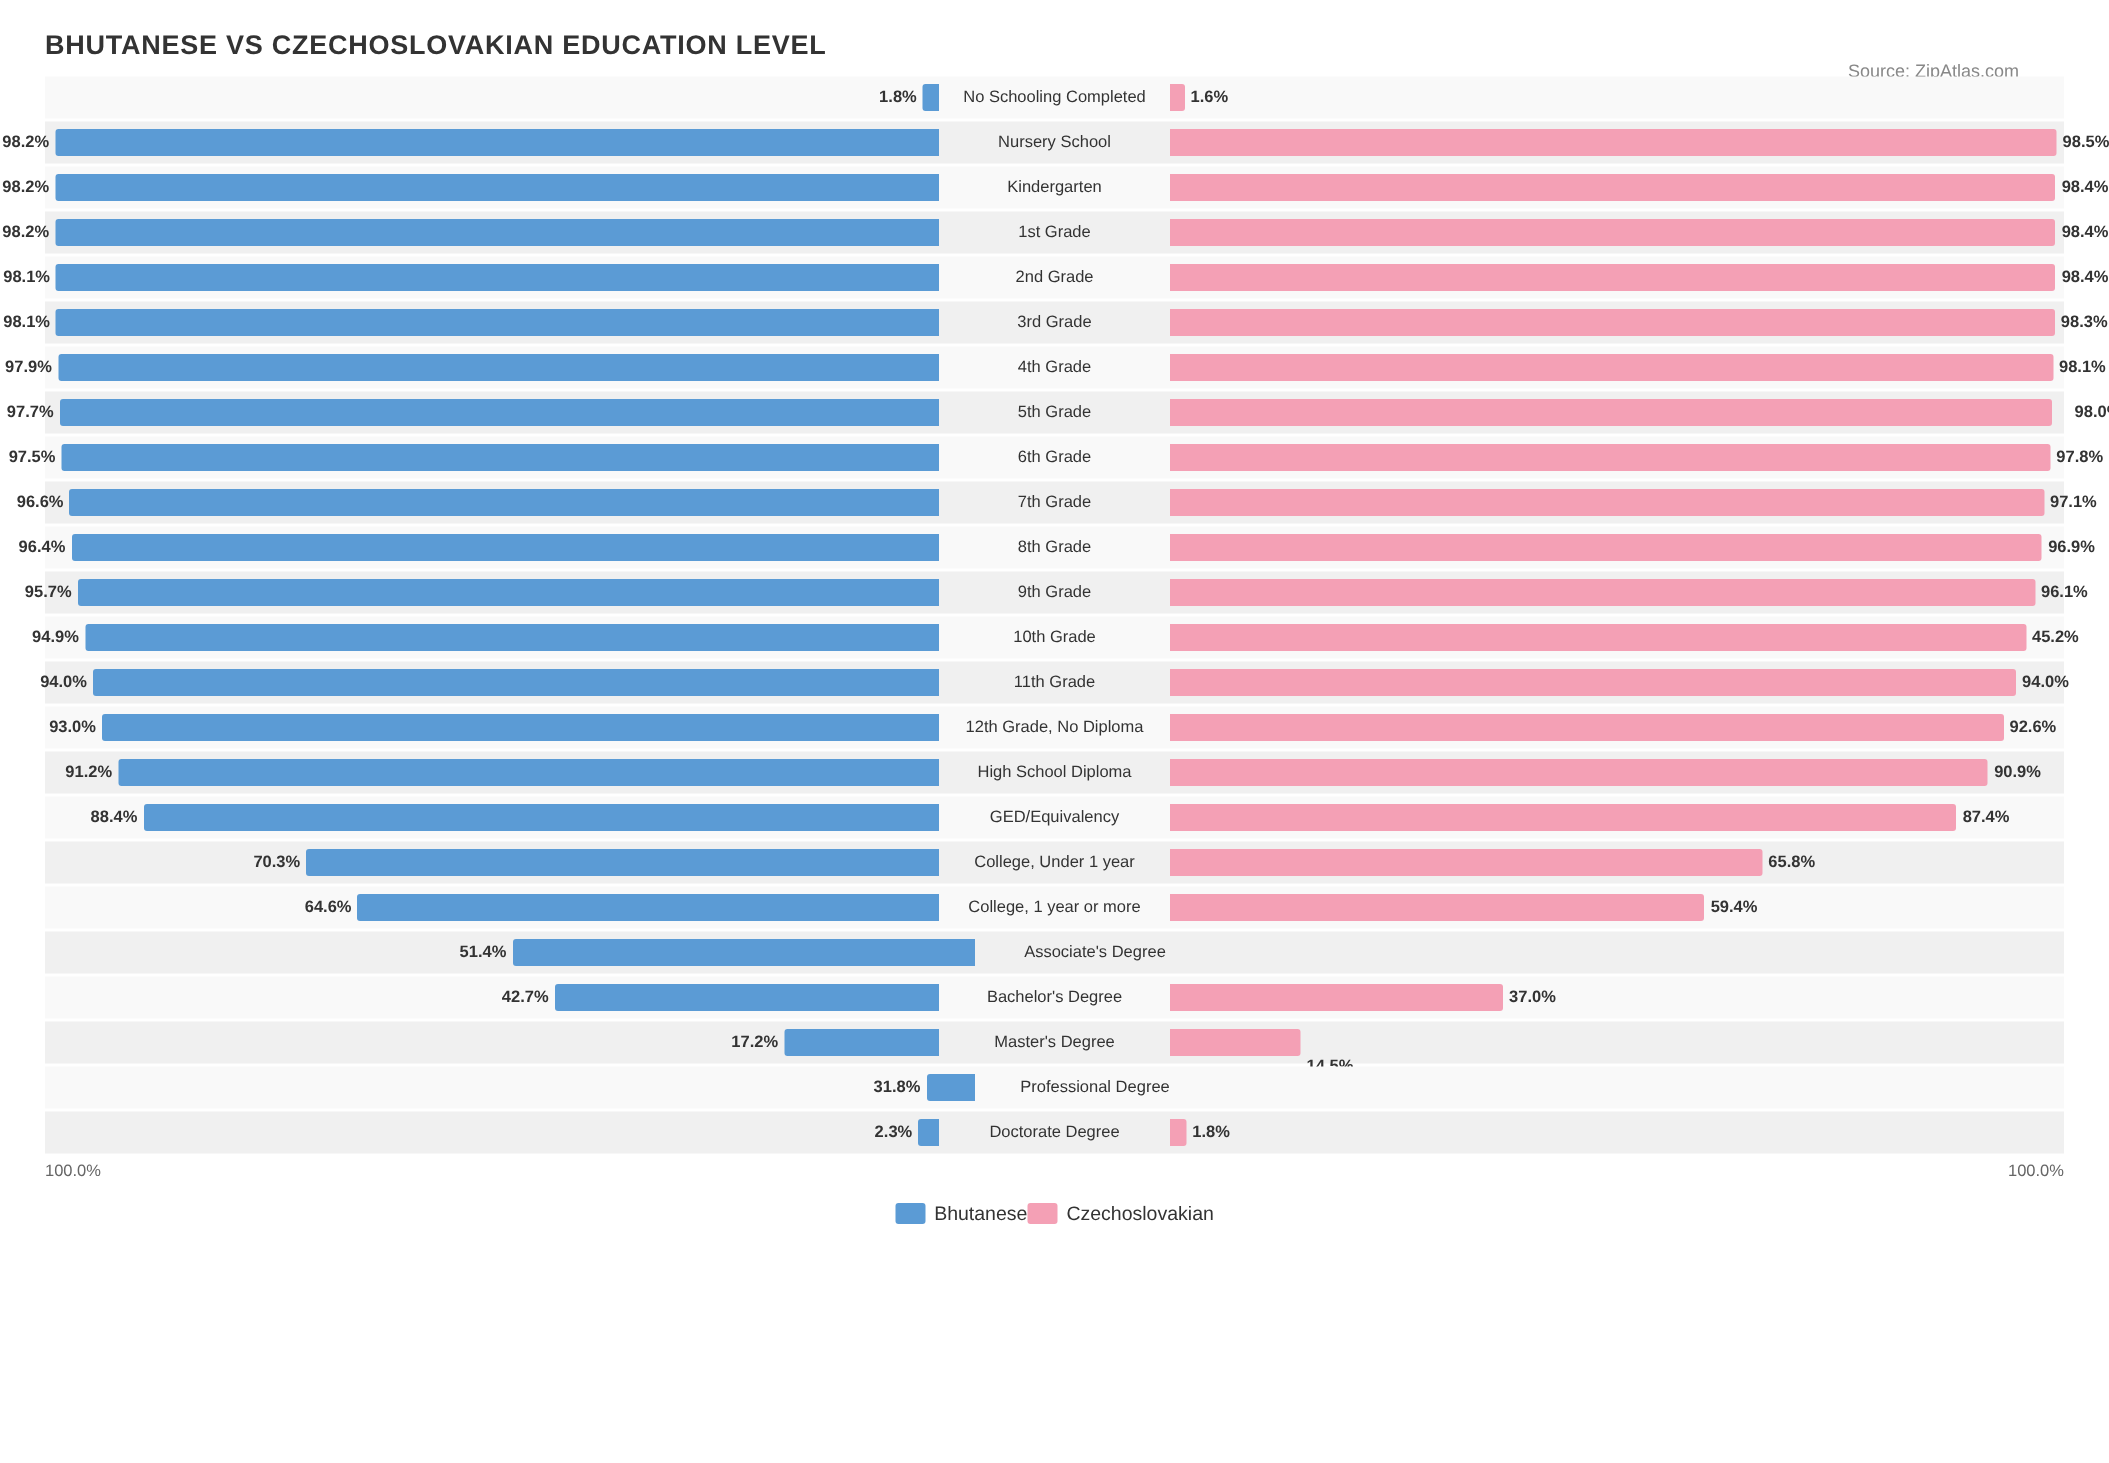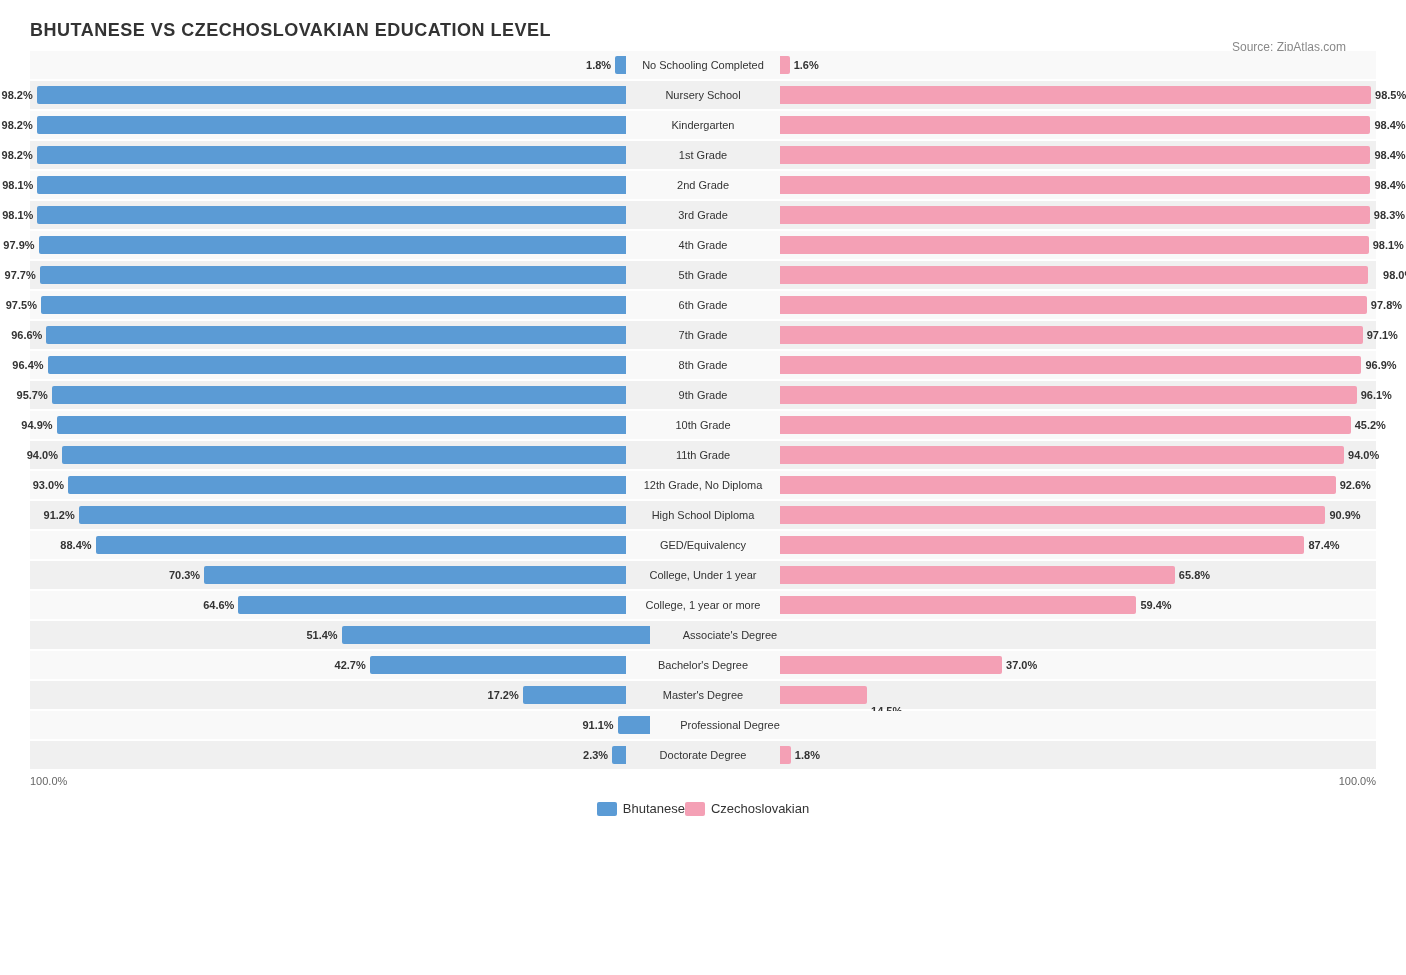--- a/index.html
+++ b/index.html
@@ -377,21 +377,21 @@
       </div>
       <div class="label-center">Master's Degree</div>
       <div class="right-section">
         <div class="bar-right" style="width: 87px; left: 0px;"></div>
         <div class="value-right" style="left: 91px; top: 50%; transform: translateY(-50%); margin-top: 16px;">14.5%</div>
       </div>
     </div>
     <div class="bar-row">
       <div class="left-section">
         <div class="bar-left" style="width: 32.4px; right: 0px;"></div>
-        <div class="value-left" style="right: 36.4px; top: 50%; transform: translateY(-50%);">91.1%</div>
+        <div class="value-left" style="right: 36.4px; top: 50%; transform: translateY(-50%);">31.8%</div>
       </div>
       <div class="label-center">Professional Degree</div>
     </div>
     <div class="bar-row">
       <div class="left-section">
         <div class="bar-left" style="width: 13.8px; right: 0px;"></div>
         <div class="value-left" style="right: 17.8px; top: 50%; transform: translateY(-50%);">2.3%</div>
       </div>
       <div class="label-center">Doctorate Degree</div>
       <div class="right-section">

